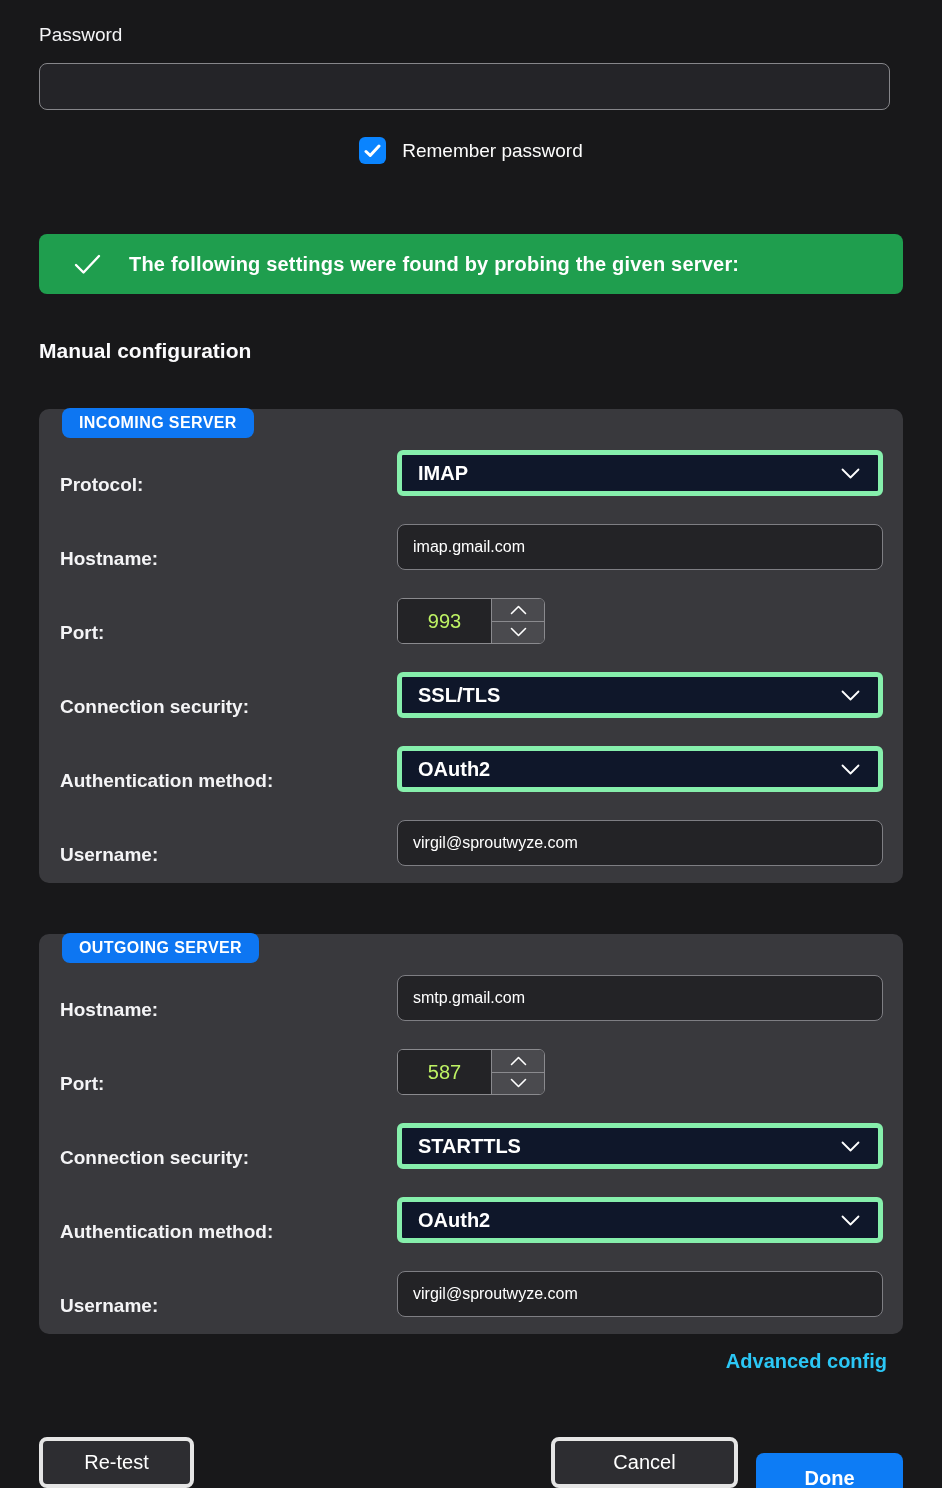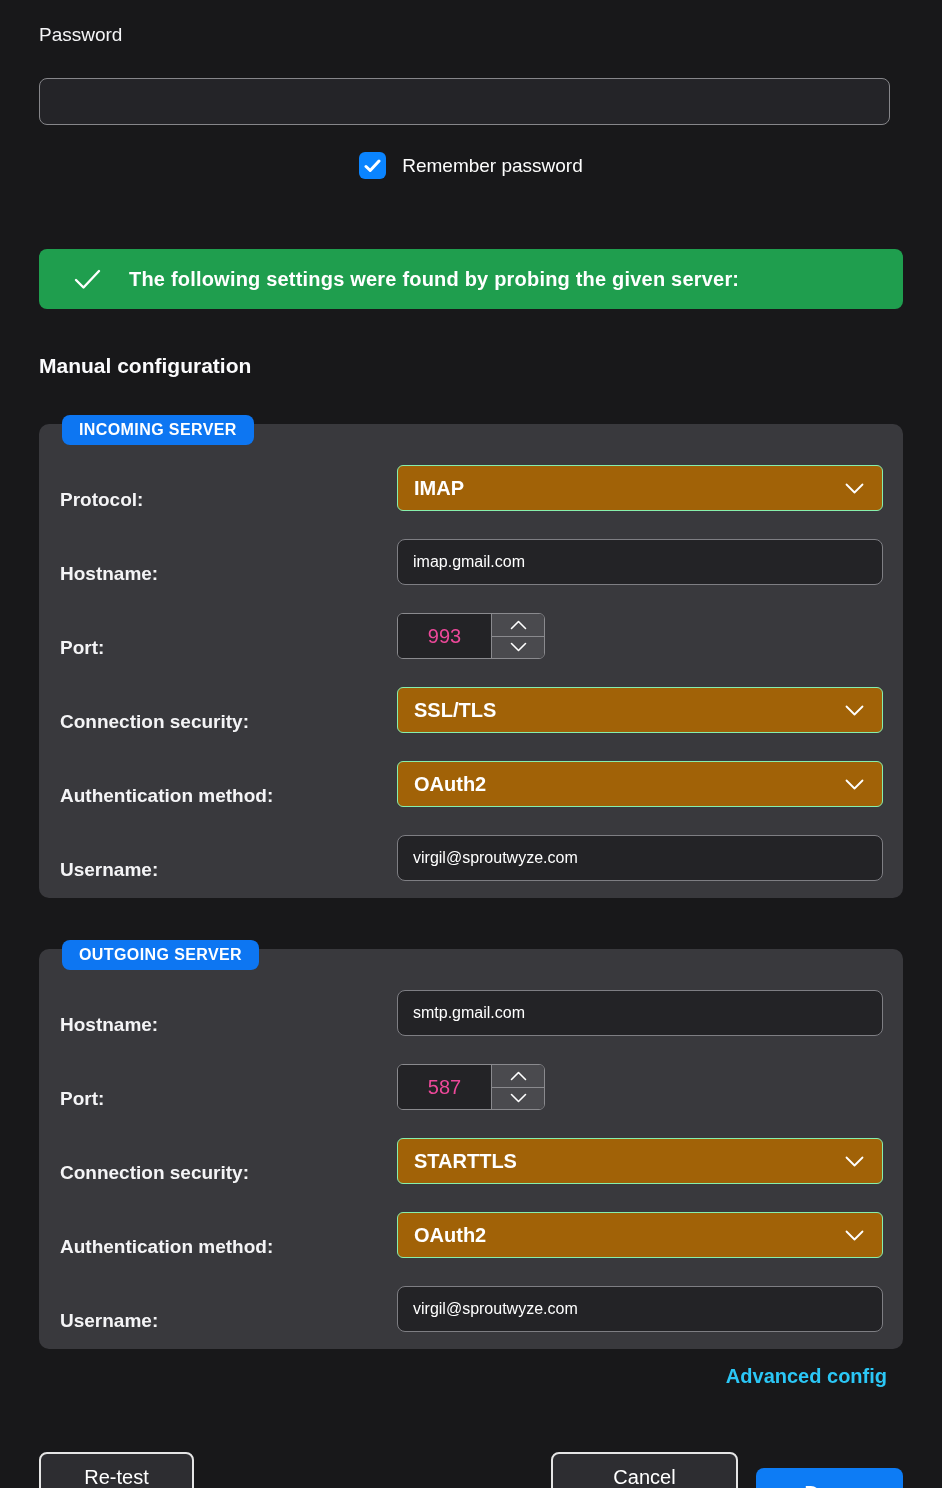--- a/index.html
+++ b/index.html
@@ -7,21 +7,21 @@
   body {
     height: 1488px;
     background: #18181a;
     color: #ffffff;
     font-family: "Liberation Sans", sans-serif;
     overflow: hidden;
   }
   .container { padding: 24px 39px 20px 39px; }
 
   
-  .field-label { font-size: 19px; font-weight: 400; color: #f5f5f7; margin-bottom: 32px; }
+  .field-label { font-size: 19px; font-weight: 400; color: #f5f5f7; margin-bottom: 17px; }
   .password-input {
     display: block; width: 851px; height: 47px;
     background: #242428; border: 1px solid #86868a; border-radius: 8px;
     color: #fff; font-size: 19px; padding: 0 14px; outline: none;
     font-family: "Liberation Sans", sans-serif;
   }
   .checkbox-row { display: flex; align-items: center; margin-top: 27px; cursor: default; justify-content: center; }
   .checkbox {
     width: 27px; height: 27px; border-radius: 6px; background: #0a84ff;
     display: flex; align-items: center; justify-content: center; flex: 0 0 auto;
@@ -35,75 +35,75 @@
   }
   .banner-check { flex: 0 0 auto; display: flex; }
   .banner-text { margin-left: 28px; font-size: 20px; font-weight: 700; color: #ffffff; letter-spacing: 0.2px; }
 
   
   .section-heading { margin-top: 45px; font-size: 21px; font-weight: 700; color: #fbfbfd; }
 
   .server-section { margin-top: 32px; position: relative; padding-top: 14px; }
   .server-section.second { margin-top: 37px; }
   .server-badge {
-    position: absolute; top: 5px; left: 23px; z-index: 2;
+    position: absolute; top: 13px; left: 23px; z-index: 2;
     background: #0d76f2; color: #fff; font-size: 16px; font-weight: 700;
     letter-spacing: 0.4px; padding: 6px 17px 6px 17px; border-radius: 8px;
   }
   .panel {
     background: #39393d; border-radius: 10px;
     padding: 41px 20px 17px 21px;
   }
   .row { display: flex; align-items: flex-end; margin-bottom: 28px; }
   .row:last-child { margin-bottom: 0; }
   .row-label { flex: 0 0 337px; font-size: 19px; font-weight: 600; color: #f4f4f6; }
   .row-field { flex: 1; min-width: 0; }
 
   .select {
-    height: 46px; width: 100%; background: #a16207;
-    border: 1px solid #86efac; border-radius: 6px;
+    height: 46px; width: 100%; background: #0f172a;
+    border: 5px solid #86efac; border-radius: 6px;
     display: flex; align-items: center; justify-content: space-between;
     padding: 0 18px 0 16px; cursor: default;
   }
   .select-value { font-size: 20px; font-weight: 700; color: #fff; }
 
   .text-input {
     display: block; width: 100%; height: 46px; background: #232326;
     border: 1px solid #7e7e83; border-radius: 8px; color: #fff;
     font-size: 16px; padding: 0 15px; outline: none;
     font-family: "Liberation Sans", sans-serif;
   }
 
   .stepper {
     width: 148px; height: 46px; border: 1px solid #8a8a8e; border-radius: 6px;
     display: flex; overflow: hidden; background: #232326;
   }
   .stepper-value {
     width: 93px; background: #232326; border: none; outline: none;
-    color: #ec4899; font-size: 20px; text-align: center;
+    color: #bef264; font-size: 20px; text-align: center;
     font-family: "Liberation Sans", sans-serif;
   }
   .stepper-buttons { width: 54px; display: flex; flex-direction: column; border-left: 1px solid #8a8a8e; }
   .stepper-btn {
     flex: 1; background: #4a4a4e; border: none; display: flex;
     align-items: center; justify-content: center; cursor: default; padding: 0;
   }
   .stepper-btn.up { border-bottom: 1px solid #8a8a8e; }
 
   
   .advanced-row { margin-top: 16px; text-align: right; padding-right: 16px; }
   .advanced-link { color: #2bc7f6; font-size: 20px; font-weight: 700; text-decoration: none; }
 
   .footer { margin-top: 48px; display: flex; align-items: center; }
   .btn {
     height: 51px; border-radius: 8px; font-size: 20px; color: #fff;
     display: flex; align-items: center; justify-content: center;
     font-family: "Liberation Sans", sans-serif; cursor: default;
   }
-  .btn-gray { background: #2d2d31; border: 2px solid #e5e5e5; font-weight: 500; }
+  .btn-gray { background: #2d2d31; border: 4px solid #e5e5e5; font-weight: 500; }
   .btn-retest { width: 155px; }
   .btn-cancel { width: 187px; margin-left: auto; }
   .btn-done { width: 147px; margin-left: 18px; background: #0d7cf5; border: none; font-weight: 700; margin-top: 32px; }
 </style>
 </head>
 <body>
 
 <div class="container">
 
   <div class="field-label">Password</div>

